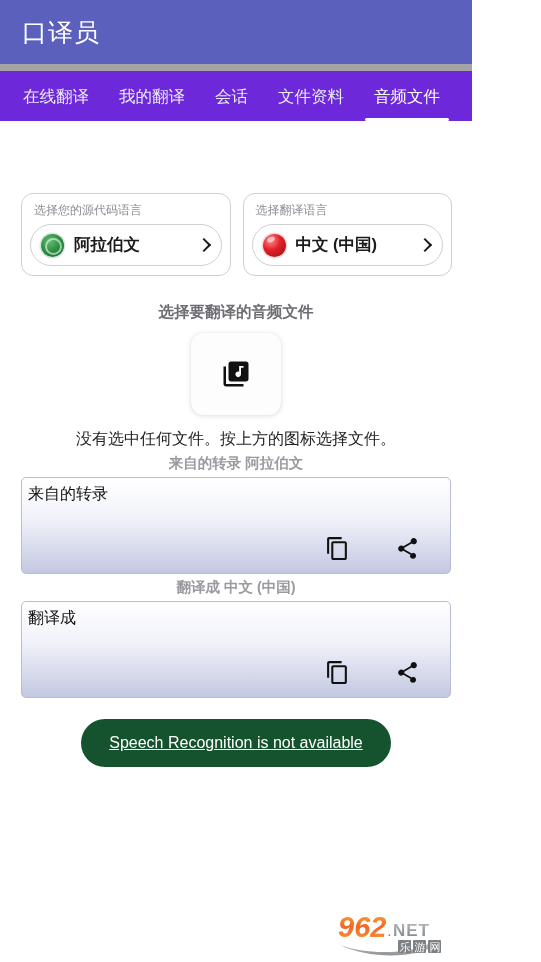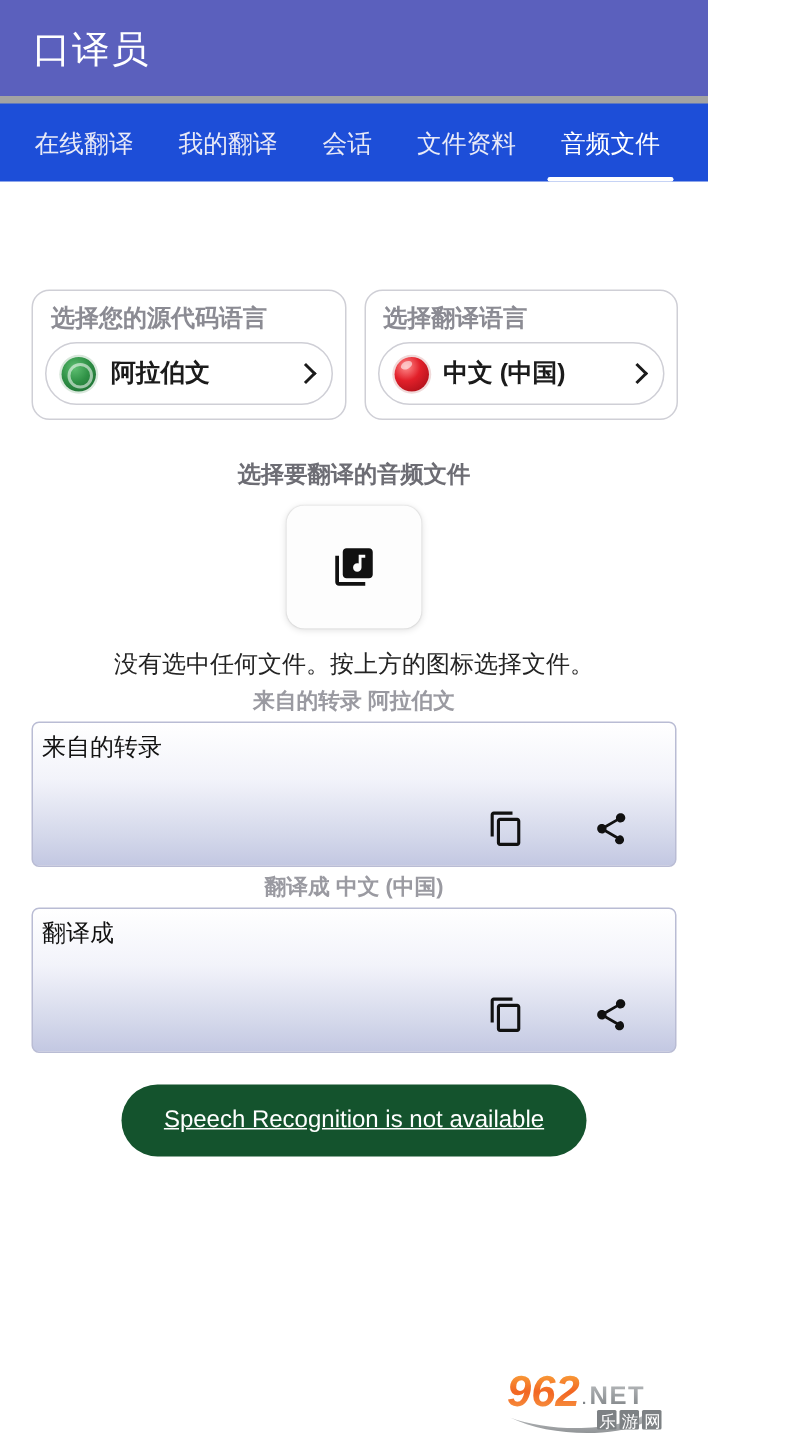--- a/index.html
+++ b/index.html
@@ -26,22 +26,22 @@
     padding-left: 22px;
   }
   .appbar-title {
     color: #ffffff;
     font-size: 25px;
     font-weight: 400;
     letter-spacing: 1px;
   }
   .tabbar {
     height: 57px;
-    background: #1d4ed8;
-    border-top: 5px solid #a3a3a3;
+    background: #6d28d9;
+    border-top: 7px solid #a3a3a3;
     display: flex;
     align-items: flex-end;
     padding-left: 8px;
   }
   .tab {
     position: relative;
     padding: 0 15px 17px 15px;
     color: #e9eaf7;
     font-size: 16.5px;
     line-height: 1;
@@ -66,25 +66,24 @@
   }
   .lang-card {
     flex: 1 1 0;
     border: 1px solid #cfcfd6;
     border-radius: 12px;
     padding: 8px 8px 9px 8px;
     background: #ffffff;
     position: relative;
   }
   .lang-card-label {
-    font-size: 16px;
+    font-size: 12px;
     color: #8b8b93;
     padding: 0 4px 5px 4px;
     white-space: nowrap;
-    font-weight: bold;
   }
   .lang-pill {
     border: 1px solid #cfcfd6;
     border-radius: 24px;
     height: 42px;
     display: flex;
     align-items: center;
     padding: 0 12px 0 10px;
     background: #ffffff;
     cursor: pointer;

